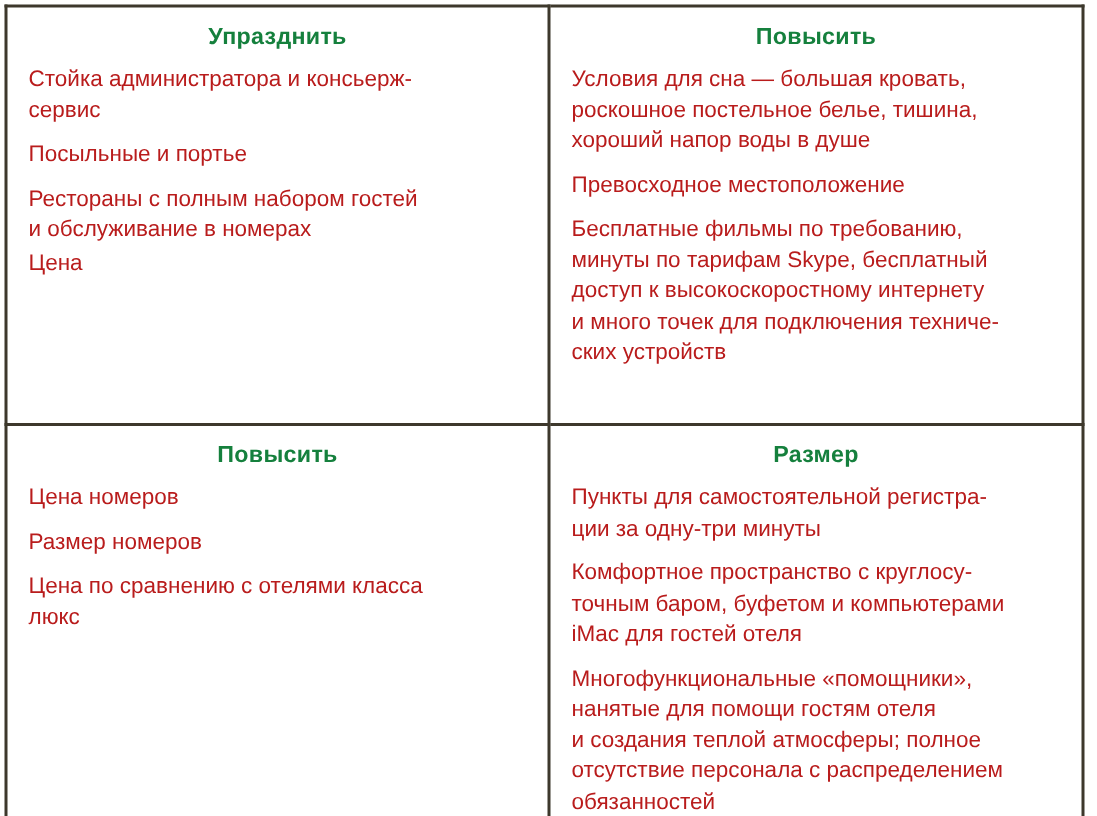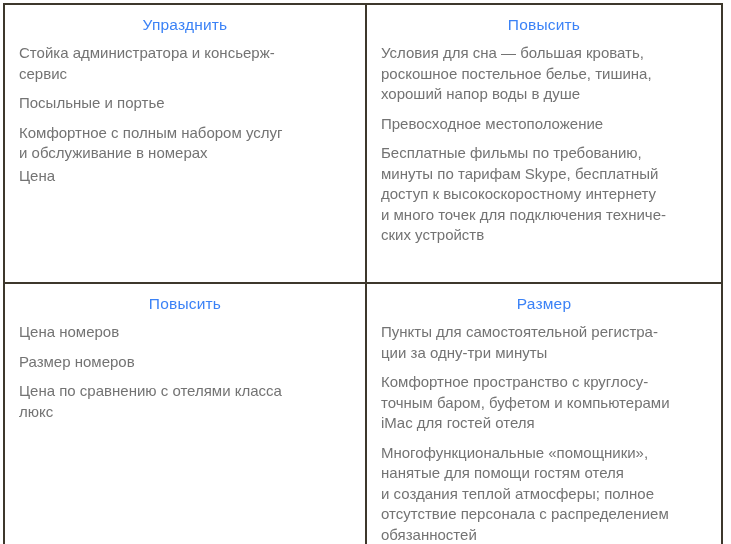--- a/index.html
+++ b/index.html
@@ -44,39 +44,39 @@
 
   td.cell.col-left  { width: 362px; }
   td.cell.col-right { width: 356px; }
 
   tr.row-top td.cell    { height: 279px; }
   tr.row-bottom td.cell { height: 255px; }
 
   .cell-title {
     display: block;
     text-align: center;
-    font-weight: normal;
+    font-weight: bold;
     font-size: 15.5px;
     line-height: 20px;
     letter-spacing: 0.2px;
     margin: 0 0 8px 0;
-    color: #3b82f6;
+    color: #15803d;
   }
 
   .items {
     margin: 0;
     padding: 0;
     list-style: none;
   }
 
   .items li {
     font-size: 15px;
     line-height: 20.5px;
     margin: 0 0 9px 0;
-    color: #737373;
+    color: #b91c1c;
     text-align: left;
     hyphens: manual;
     white-space: pre-line;
   }
 
   .items li.tight {
     margin-top: -7px;
   }
 
   .items li:last-child {
@@ -90,21 +90,21 @@
   <table class="errc">
     <tbody>
       <tr class="row-top">
 
         <td class="cell col-left">
           <span class="cell-title">Упразднить</span>
           <ul class="items">
             <li>Стойка администратора и консьерж-
 сервис</li>
             <li>Посыльные и портье</li>
-            <li>Комфортное с полным набором услуг
+            <li>Рестораны с полным набором гостей
 и обслуживание в номерах</li>
             <li class="tight">Цена</li>
           </ul>
         </td>
 
         <td class="cell col-right">
           <span class="cell-title">Повысить</span>
           <ul class="items">
             <li>Условия для сна — большая кровать,
 роскошное постельное белье, тишина,

